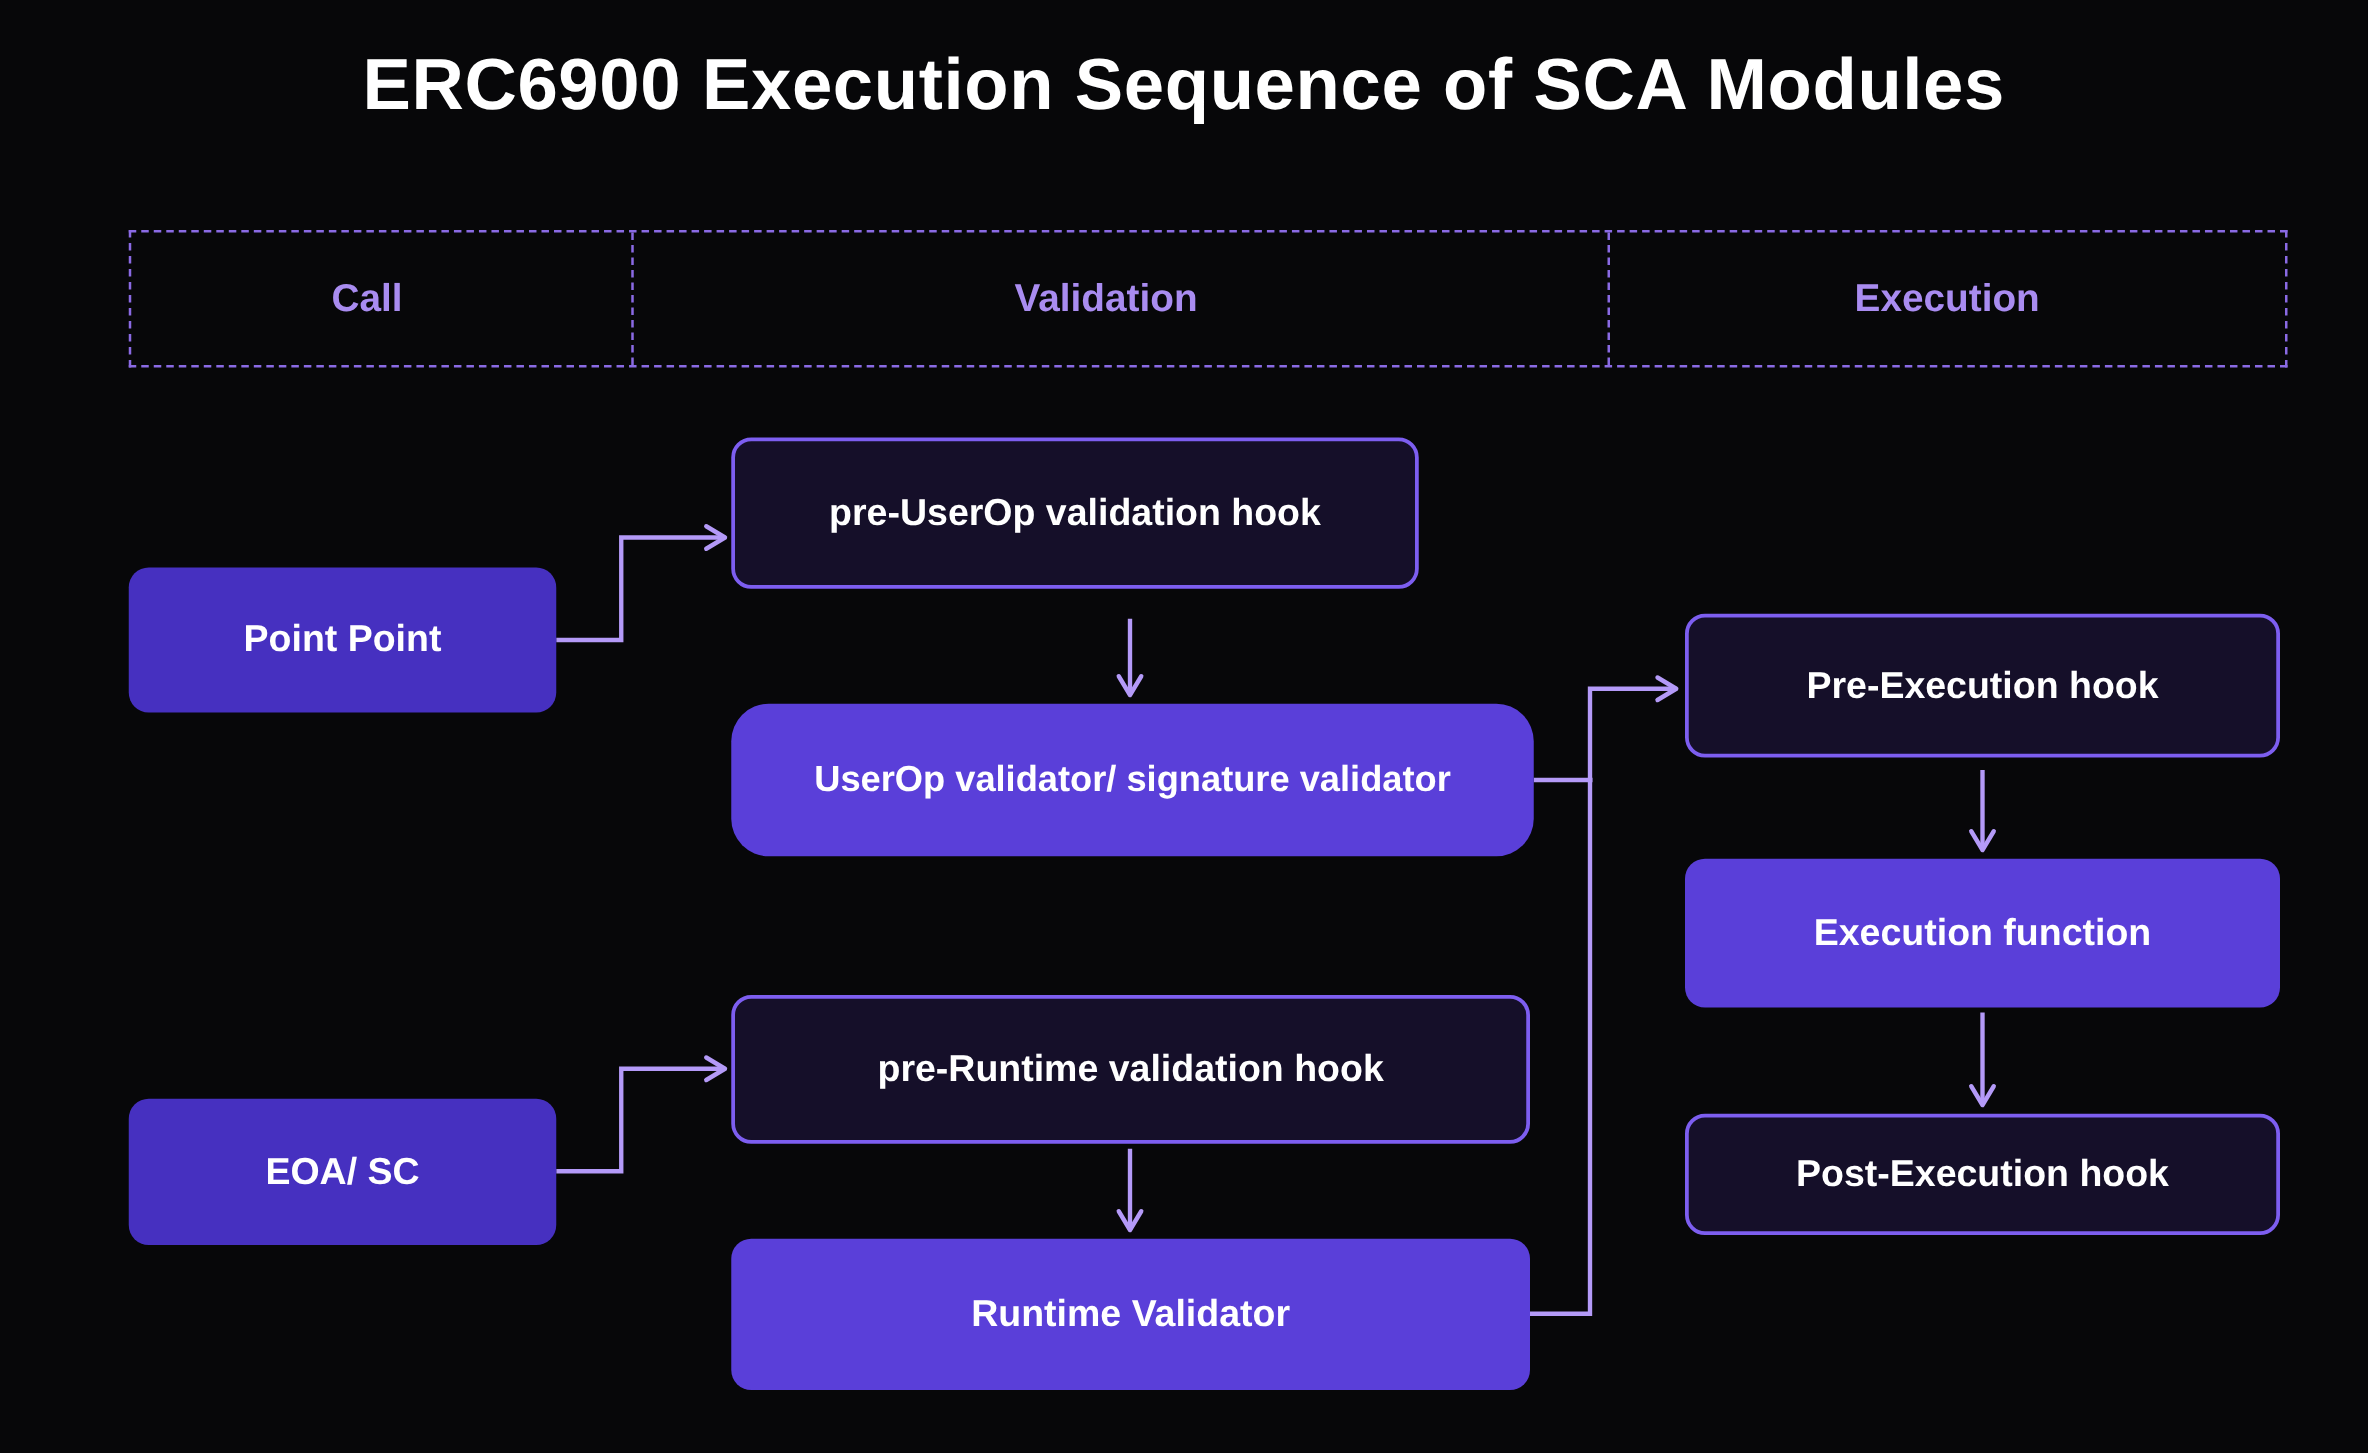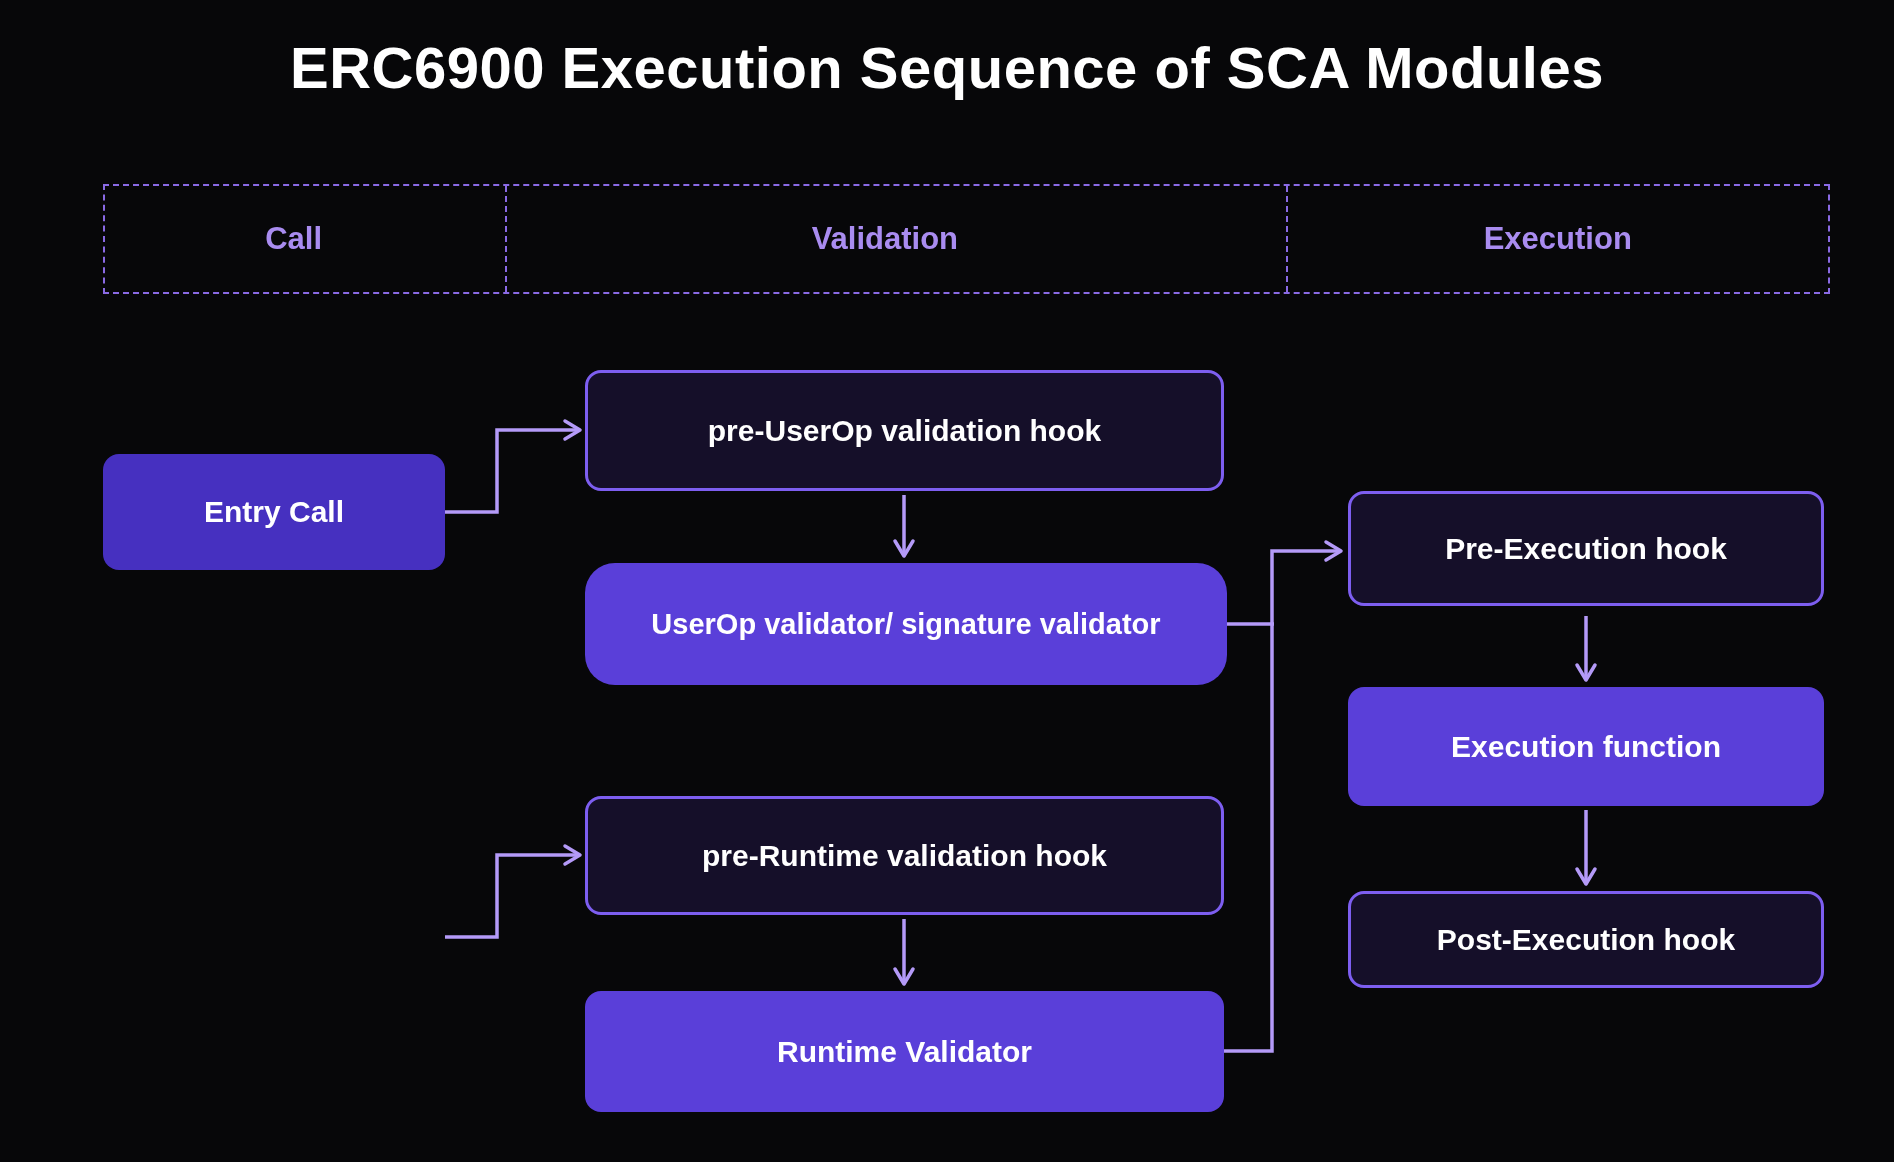--- a/index.html
+++ b/index.html
@@ -59,21 +59,21 @@
     border-radius: 16px;
   }
   .node.filled-deep { background: #4630c0; }
   .node.filled { background: #5a3fd9; }
   .node.outlined {
     background: #150f29;
     border: 3px solid #7d5ef0;
   }
 
   .n-entry { left: 103px; top: 454px; width: 342px; height: 116px; }
-  .n-pre-userop { left: 585px; top: 370px; width: 639px; height: 121px; }
+  .n-pre-userop { left: 585px; top: 350px; width: 550px; height: 121px; }
   .n-userop-validator { left: 585px; top: 563px; width: 642px; height: 122px; font-size: 29px; border-radius: 30px; }
   .n-eoa { left: 103px; top: 879px; width: 342px; height: 117px; }
   .n-pre-runtime { left: 585px; top: 796px; width: 639px; height: 119px; }
   .n-runtime-validator { left: 585px; top: 991px; width: 639px; height: 121px; }
   .n-pre-exec { left: 1348px; top: 491px; width: 476px; height: 115px; }
   .n-exec-fn { left: 1348px; top: 687px; width: 476px; height: 119px; }
   .n-post-exec { left: 1348px; top: 891px; width: 476px; height: 97px; }
 
   .arrows {
     position: absolute;
@@ -117,31 +117,34 @@
     <polyline points="904,495 904,556" marker-end="url(#chevron)"></polyline>
     <polyline points="1227,624 1274,624"></polyline>
     <polyline points="1224,1051 1272,1051 1272,551 1341,551" marker-end="url(#chevron)"></polyline>
     <polyline points="445,937 497,937 497,855 580,855" marker-end="url(#chevron)"></polyline>
     <polyline points="904,919 904,984" marker-end="url(#chevron)"></polyline>
     <polyline points="1586,616 1586,680" marker-end="url(#chevron)"></polyline>
     <polyline points="1586,810 1586,884" marker-end="url(#chevron)"></polyline>
   </svg>
 
   <div class="node filled-deep n-entry">
-    <span>Entry Call</span>
+    <span>Point Point</span>
   </div>
 
   <div class="node outlined n-pre-userop">
     <span>pre-UserOp validation hook</span>
   </div>
 
   <div class="node filled n-userop-validator">
     <span>UserOp validator/ signature validator</span>
   </div>
 
+  <div class="node filled-deep n-eoa">
+    <span>EOA/ SC</span>
+  </div>
 
   <div class="node outlined n-pre-runtime">
     <span>pre-Runtime validation hook</span>
   </div>
 
   <div class="node filled n-runtime-validator">
     <span>Runtime Validator</span>
   </div>
 
   <div class="node outlined n-pre-exec">

